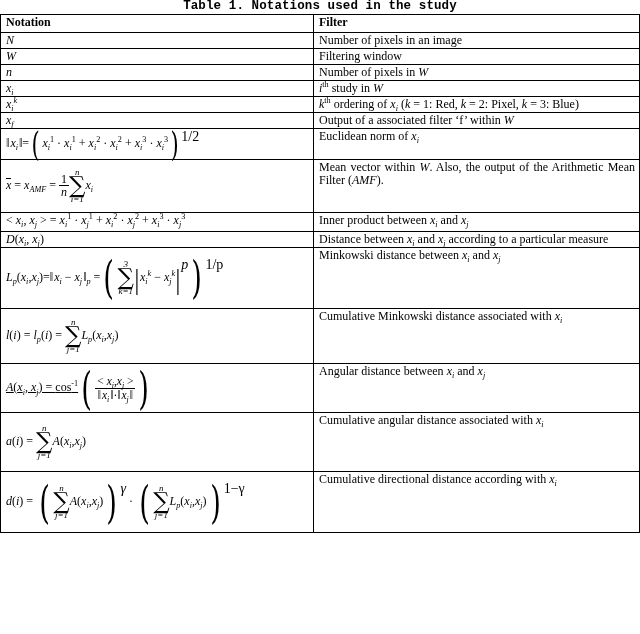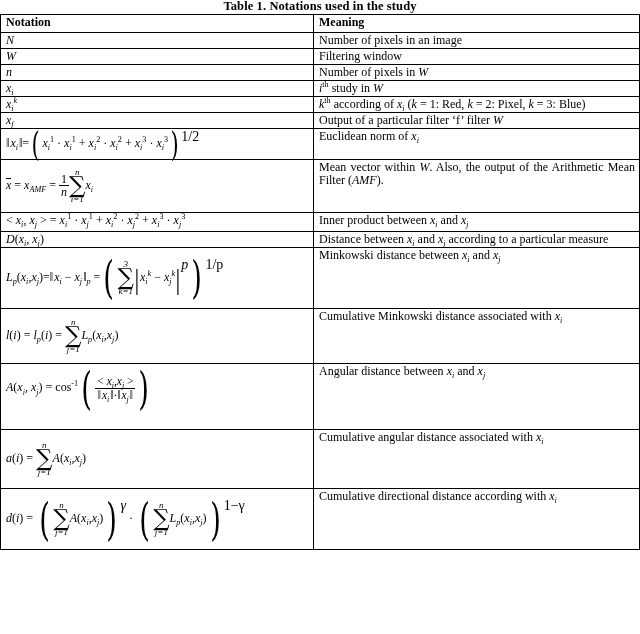--- a/index.html
+++ b/index.html
@@ -15,21 +15,21 @@
     overflow: hidden;
   }
   .page {
     width: 640px;
     height: 634px;
     position: relative;
     box-sizing: border-box;
   }
   .table-caption {
     text-align: center;
-    font-family: Liberation Serif, serif;
+    font-family: Liberation Mono, monospace;
     font-weight: bold;
     font-size: 12.5px;
     line-height: 13px;
     padding-top: 0px;
     padding-bottom: 1px;
     letter-spacing: 0.1px;
   }
   table.notations {
     border-collapse: collapse;
     width: 639px;
@@ -148,21 +148,21 @@
   <div class="table-caption">Table 1. Notations used in the study</div>
 
   <table class="notations">
     <colgroup>
       <col class="c-notation">
       <col class="c-meaning">
     </colgroup>
     <thead>
       <tr>
         <th>Notation</th>
-        <th>Meaning</th>
+        <th>Filter</th>
       </tr>
     </thead>
     <tbody>
 
       <tr>
         <td class="notation-cell">
           <span class="mi">N</span>
         </td>
         <td class="meaning-cell">Number of pixels in an image</td>
       </tr>
@@ -185,29 +185,29 @@
         <td class="notation-cell">
           <span class="mi">x</span><sub>i</sub>
         </td>
         <td class="meaning-cell"><span class="mi">i</span><sup class="up">th</sup><span> study in </span><span class="mi">W</span></td>
       </tr>
 
       <tr>
         <td class="notation-cell">
           <span class="mi">x</span><sub>i</sub><sup>k</sup>
         </td>
-        <td class="meaning-cell"><span class="mi">k</span><sup class="up">th</sup><span> according of </span><span class="mi">x</span><sub>i</sub><span> (</span><span class="mi">k</span><span> = 1: Red, </span><span class="mi">k</span><span> = 2: Pixel, </span><span class="mi">k</span><span> = 3: Blue)</span></td>
+        <td class="meaning-cell"><span class="mi">k</span><sup class="up">th</sup><span> ordering of </span><span class="mi">x</span><sub>i</sub><span> (</span><span class="mi">k</span><span> = 1: Red, </span><span class="mi">k</span><span> = 2: Pixel, </span><span class="mi">k</span><span> = 3: Blue)</span></td>
       </tr>
 
 
       <tr>
         <td class="notation-cell">
           <span class="mi">x</span><sub>f</sub>
         </td>
-        <td class="meaning-cell"><span>Output of a particular filter ‘f’ filter </span><span class="mi">W</span></td>
+        <td class="meaning-cell"><span>Output of a associated filter ‘f’ within </span><span class="mi">W</span></td>
       </tr>
 
 
       <tr>
         <td class="notation-cell" style="padding-top:3px;padding-bottom:3px;">
           <span class="norm">‖ </span><span class="mi">x</span><sub>i</sub><span class="norm"> ‖=</span><span class="bigparen">(</span><span class="grp"><span class="mi">x</span><sub>i</sub><sup class="up">1</sup><span class="mu"> · </span><span class="mi">x</span><sub>i</sub><sup class="up">1</sup><span class="mu"> + </span><span class="mi">x</span><sub>i</sub><sup class="up">2</sup><span class="mu"> · </span><span class="mi">x</span><sub>i</sub><sup class="up">2</sup><span class="mu"> + </span><span class="mi">x</span><sub>i</sub><sup class="up">3</sup><span class="mu"> · </span><span class="mi">x</span><sub>i</sub><sup class="up">3</sup></span><span class="bigparen">)</span><span class="expo np">1/2</span>
         </td>
         <td class="meaning-cell"><span>Euclidean norm of </span><span class="mi">x</span><sub>i</sub></td>
       </tr>
 
@@ -240,21 +240,21 @@
       </tr>
 
       <tr>
         <td class="notation-cell" style="padding-top:9px;padding-bottom:9px;">
           <span class="mi">l</span><span class="mu">(</span><span class="mi">i</span><span class="mu">) = </span><span class="mi">l</span><sub>p</sub><span class="mu">(</span><span class="mi">i</span><span class="mu">) = </span><span class="sum"><span class="lim mi">n</span><span class="sig">∑</span><span class="lim">j=1</span></span><span class="mi">L</span><sub>p</sub><span class="mu">(</span><span class="mi">x</span><sub>i</sub><span class="mu">,</span><span class="mi">x</span><sub>j</sub><span class="mu">)</span>
         </td>
         <td class="meaning-cell"><span>Cumulative Minkowski distance associated with </span><span class="mi">x</span><sub>i</sub></td>
       </tr>
 
       <tr>
-        <td class="notation-cell" style="padding-top:9px;padding-bottom:26px;">
+        <td class="notation-cell" style="padding-top:9px;padding-bottom:9px;text-decoration:underline;">
           <span class="mi">A</span><span class="mu">(</span><span class="mi">x</span><sub>i</sub><span class="mu">, </span><span class="mi">x</span><sub>j</sub><span class="mu">) = </span><span class="mu">cos</span><sup class="up">-1</sup><span class="bigparen tall">(</span><span class="frac" style="font-size:11.5px;"><span class="num">&lt; <span class="mi">x</span><sub>i</sub>,<span class="mi">x</span><sub>j</sub> &gt;</span><span class="den">‖ <span class="mi">x</span><sub>i</sub> ‖·‖ <span class="mi">x</span><sub>j</sub> ‖</span></span><span class="bigparen tall">)</span>
         </td>
         <td class="meaning-cell"><span>Angular distance between </span><span class="mi">x</span><sub>i</sub><span> and </span><span class="mi">x</span><sub>j</sub></td>
       </tr>
 
       <tr>
         <td class="notation-cell" style="padding-top:11px;padding-bottom:11px;">
           <span class="mi">a</span><span class="mu">(</span><span class="mi">i</span><span class="mu">) = </span><span class="sum"><span class="lim mi">n</span><span class="sig">∑</span><span class="lim">j=1</span></span><span class="mi">A</span><span class="mu">(</span><span class="mi">x</span><sub>i</sub><span class="mu">,</span><span class="mi">x</span><sub>j</sub><span class="mu">)</span>
         </td>
         <td class="meaning-cell"><span>Cumulative angular distance associated with </span><span class="mi">x</span><sub>i</sub></td>

